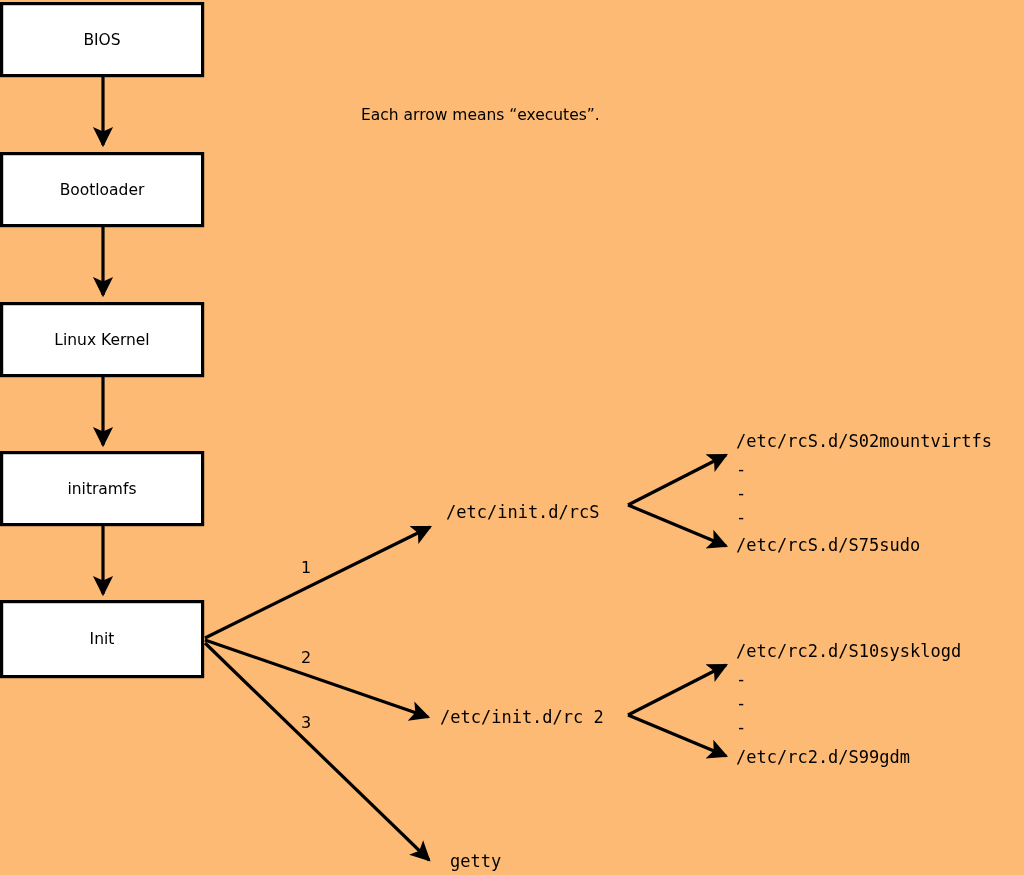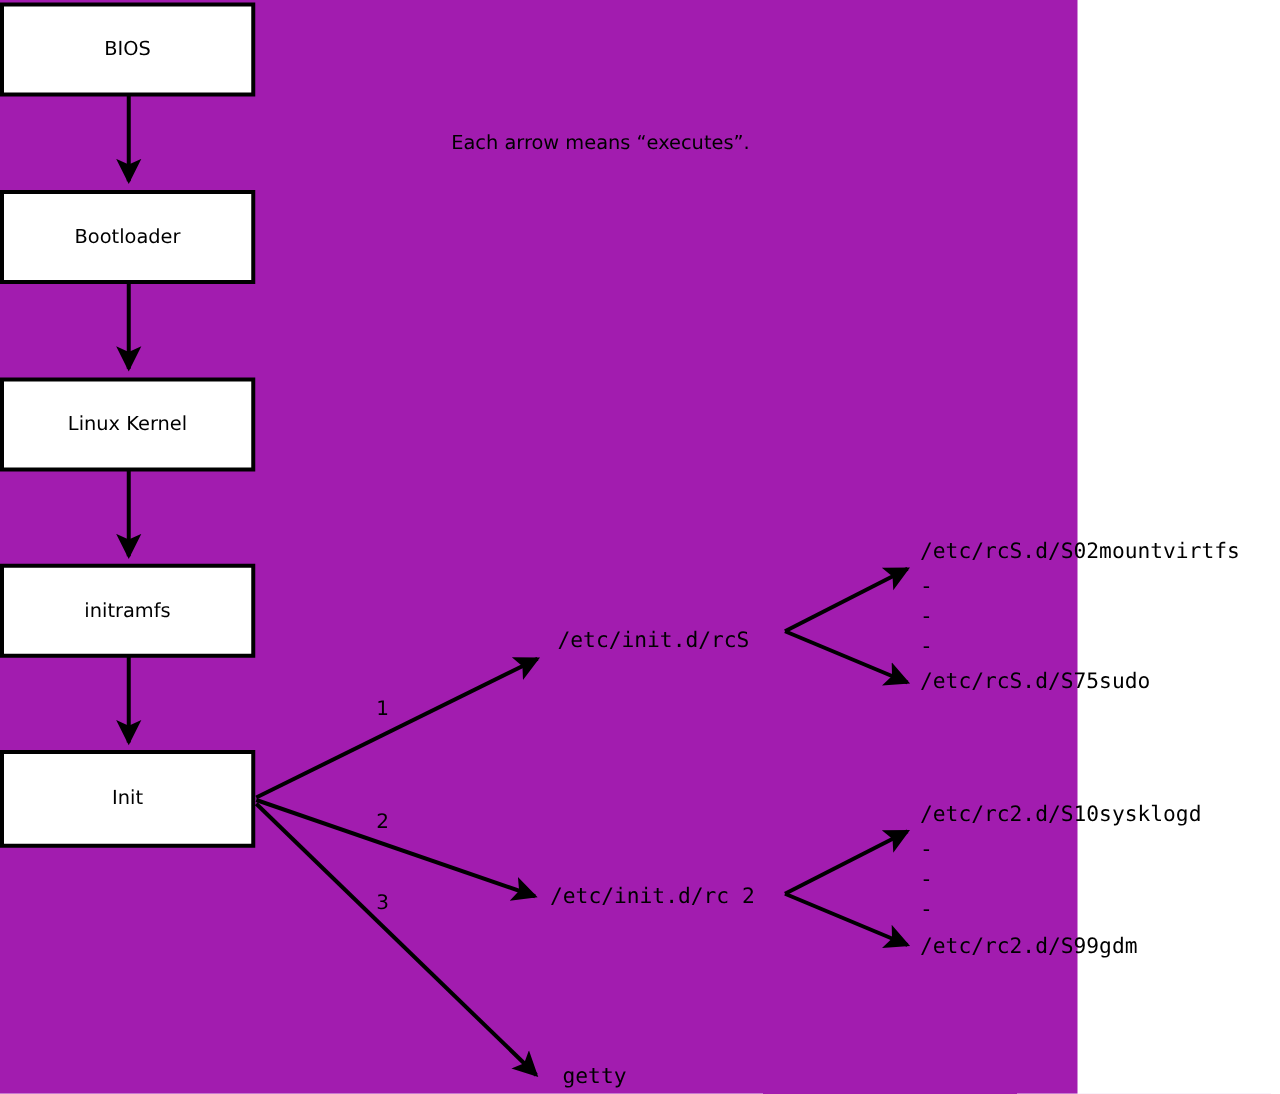--- a/index.html
+++ b/index.html
@@ -8,23 +8,23 @@
     background: #ffffff;
   }
   body {
     width: 1024px;
     height: 875px;
     overflow: hidden;
     font-family: "Liberation Sans", sans-serif;
   }
   #diagram-root {
     position: relative;
-    width: 862px;
+    width: 1024px;
     height: 875px;
-    background: #a21caf;
+    background: #fdba74;
   }
   svg#boot-diagram {
     display: block;
     width: 1024px;
     height: 875px;
   }
   .box-rect {
     fill: #ffffff;
     stroke: #000000;
     stroke-width: 3.2;

